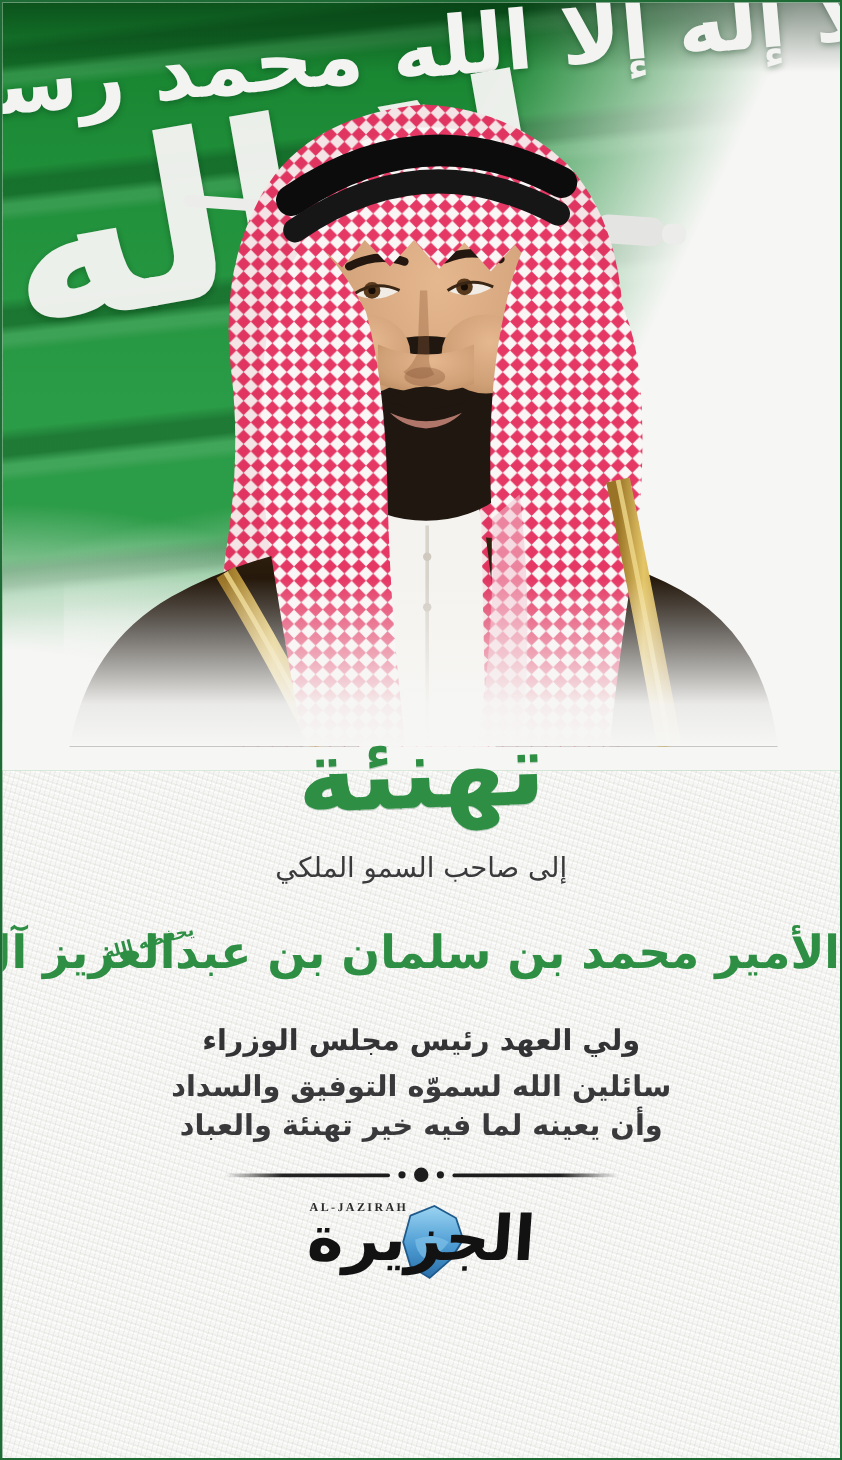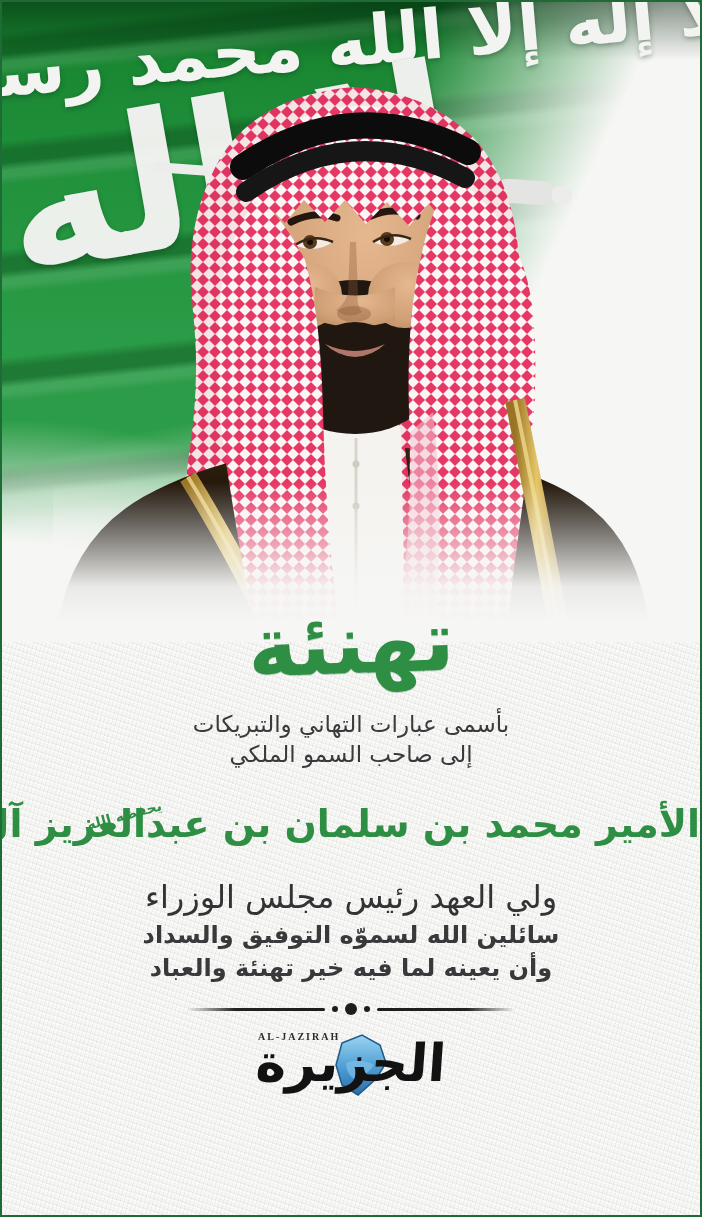--- a/index.html
+++ b/index.html
@@ -37,21 +37,21 @@
   
   .content{position:absolute;top:590px;left:0;right:0;z-index:3;text-align:center;direction:rtl;}
   .headline{
     font-size:84px;line-height:105px;font-weight:700;color:#2e8f44;
     transform:rotate(-2deg);margin-bottom:12px;text-shadow:0 1px 0 rgba(20,90,40,.25);
   }
   .intro div{font-size:23px;line-height:30px;font-weight:500;color:#3a3a3c;}
   .name-wrap{position:relative;margin-top:4px;height:102px;}
   .name{font-size:38px;line-height:102px;font-weight:700;color:#2e8f44;white-space:nowrap;}
   .blessing{position:absolute;left:84px;top:34px;font-size:14px;color:#2e8f44;transform:rotate(-15deg);font-weight:700;}
-  .titles div{font-size:32px;line-height:32px;font-weight:400;color:#333335;}
+  .titles div{font-size:24px;line-height:32px;font-weight:700;color:#333335;}
   .titles{margin-top:6px;}
   .appointment{margin-top:8px;font-size:32px;line-height:40px;font-weight:800;color:#1f7c3a;letter-spacing:1px;}
   .prayers{margin-top:6px;}
   .prayers div{font-size:24px;line-height:33px;font-weight:600;color:#39393b;text-align:center;}
   
   .divider{margin:18px auto 0;width:360px;display:flex;align-items:center;justify-content:center;gap:7px;direction:ltr;}
   .dline{height:3px;width:138px;border-radius:2px;}
   .dline.left{background:linear-gradient(to right, rgba(30,30,30,0), #222 35%, #1d1d1d);}
   .dline.right{background:linear-gradient(to left, rgba(30,30,30,0), #222 35%, #1d1d1d);}
   .dot{background:#1d1d1d;border-radius:50%;}
@@ -163,21 +163,20 @@
     <path d="M190,85 Q300,10 415,70" stroke="#0c0c0c" stroke-width="26" stroke-linecap="round" fill="none"></path>
     <path d="M193,110 Q300,36 412,96" stroke="#161616" stroke-width="20" stroke-linecap="round" fill="none"></path>
 
     <rect x="0" y="400" width="600" height="140" fill="url(#fadeWhite)"></rect>
   </svg>
 
   <div class="content">
     <div class="headline">تهنئة</div>
 
     <div class="intro">
-      <div>بأسمى عبارات التهاني والتبريكات</div>
       <div>إلى صاحب السمو الملكي</div>
     </div>
 
     <div class="name-wrap">
       <div class="name">الأمير محمد بن سلمان بن عبدالعزيز آل سعود</div>
       <div class="blessing">يحفظه الله</div>
     </div>
 
     <div class="titles">
       <div>ولي العهد رئيس مجلس الوزراء</div>

